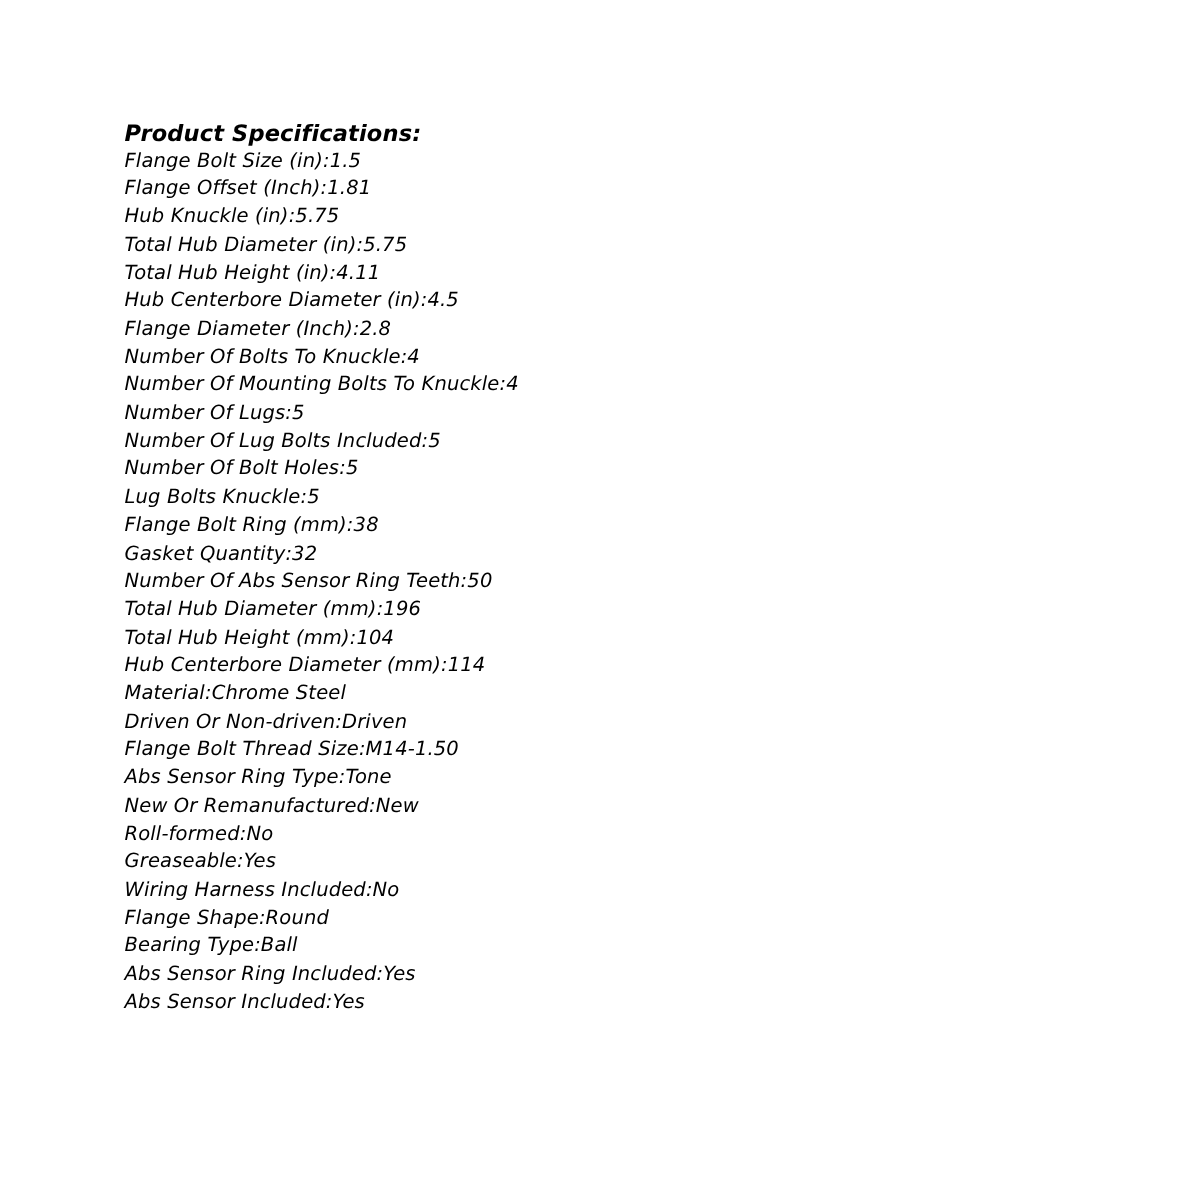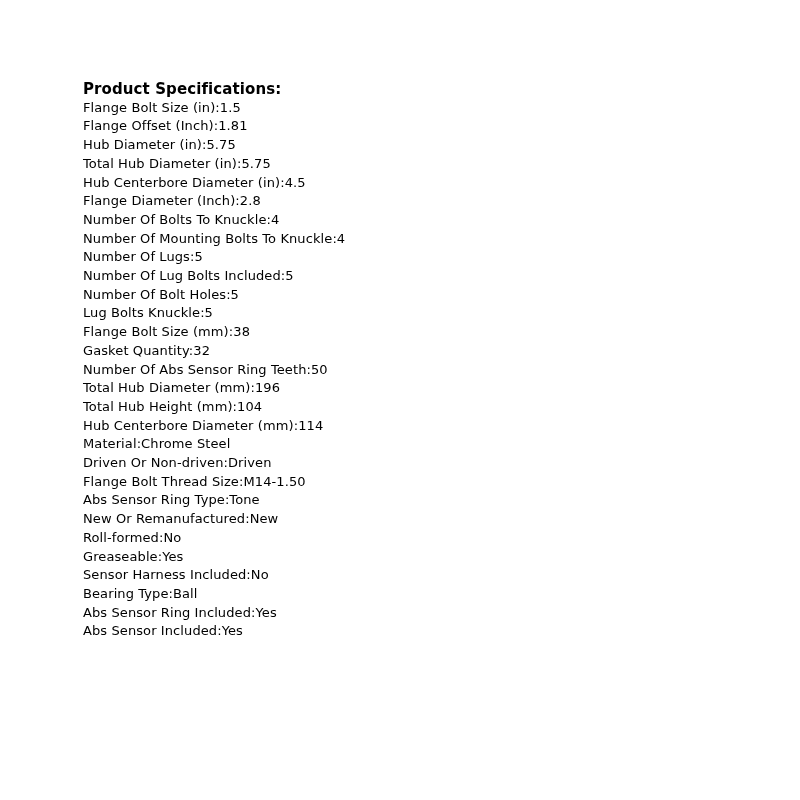--- a/index.html
+++ b/index.html
@@ -18,20 +18,21 @@
     position: relative;
     width: 800px;
     height: 800px;
     box-sizing: border-box;
   }
   .spec-block {
     position: absolute;
     left: 83px;
     top: 80px;
     width: 660px;
+    font-style: italic;
   }
   .spec-title {
     font-size: 15px;
     font-weight: bold;
     line-height: 18.7px;
     margin: 0 0 0 0;
     letter-spacing: 0.1px;
   }
   .spec-list {
     list-style: none;
@@ -51,42 +52,44 @@
 </style>
 </head>
 <body>
 
 <div class="page">
   <div class="spec-block">
     <h1 class="spec-title">Product Specifications:</h1>
     <ul class="spec-list">
         <li class="spec-row"><span class="spec-label">Flange Bolt Size (in)</span><span class="spec-sep">:</span><span class="spec-value">1.5</span></li>
         <li class="spec-row"><span class="spec-label">Flange Offset (Inch)</span><span class="spec-sep">:</span><span class="spec-value">1.81</span></li>
-        <li class="spec-row"><span class="spec-label">Hub Diameter (in)</span><span class="spec-sep">:</span><span class="spec-value">5.75</span></li>
+        <li class="spec-row"><span class="spec-label">Hub Knuckle (in)</span><span class="spec-sep">:</span><span class="spec-value">5.75</span></li>
         <li class="spec-row"><span class="spec-label">Total Hub Diameter (in)</span><span class="spec-sep">:</span><span class="spec-value">5.75</span></li>
+        <li class="spec-row"><span class="spec-label">Total Hub Height (in)</span><span class="spec-sep">:</span><span class="spec-value">4.11</span></li>
         <li class="spec-row"><span class="spec-label">Hub Centerbore Diameter (in)</span><span class="spec-sep">:</span><span class="spec-value">4.5</span></li>
         <li class="spec-row"><span class="spec-label">Flange Diameter (Inch)</span><span class="spec-sep">:</span><span class="spec-value">2.8</span></li>
         <li class="spec-row"><span class="spec-label">Number Of Bolts To Knuckle</span><span class="spec-sep">:</span><span class="spec-value">4</span></li>
         <li class="spec-row"><span class="spec-label">Number Of Mounting Bolts To Knuckle</span><span class="spec-sep">:</span><span class="spec-value">4</span></li>
         <li class="spec-row"><span class="spec-label">Number Of Lugs</span><span class="spec-sep">:</span><span class="spec-value">5</span></li>
         <li class="spec-row"><span class="spec-label">Number Of Lug Bolts Included</span><span class="spec-sep">:</span><span class="spec-value">5</span></li>
         <li class="spec-row"><span class="spec-label">Number Of Bolt Holes</span><span class="spec-sep">:</span><span class="spec-value">5</span></li>
         <li class="spec-row"><span class="spec-label">Lug Bolts Knuckle</span><span class="spec-sep">:</span><span class="spec-value">5</span></li>
-        <li class="spec-row"><span class="spec-label">Flange Bolt Size (mm)</span><span class="spec-sep">:</span><span class="spec-value">38</span></li>
+        <li class="spec-row"><span class="spec-label">Flange Bolt Ring (mm)</span><span class="spec-sep">:</span><span class="spec-value">38</span></li>
         <li class="spec-row"><span class="spec-label">Gasket Quantity</span><span class="spec-sep">:</span><span class="spec-value">32</span></li>
         <li class="spec-row"><span class="spec-label">Number Of Abs Sensor Ring Teeth</span><span class="spec-sep">:</span><span class="spec-value">50</span></li>
         <li class="spec-row"><span class="spec-label">Total Hub Diameter (mm)</span><span class="spec-sep">:</span><span class="spec-value">196</span></li>
         <li class="spec-row"><span class="spec-label">Total Hub Height (mm)</span><span class="spec-sep">:</span><span class="spec-value">104</span></li>
         <li class="spec-row"><span class="spec-label">Hub Centerbore Diameter (mm)</span><span class="spec-sep">:</span><span class="spec-value">114</span></li>
         <li class="spec-row"><span class="spec-label">Material</span><span class="spec-sep">:</span><span class="spec-value">Chrome Steel</span></li>
         <li class="spec-row"><span class="spec-label">Driven Or Non-driven</span><span class="spec-sep">:</span><span class="spec-value">Driven</span></li>
         <li class="spec-row"><span class="spec-label">Flange Bolt Thread Size</span><span class="spec-sep">:</span><span class="spec-value">M14-1.50</span></li>
         <li class="spec-row"><span class="spec-label">Abs Sensor Ring Type</span><span class="spec-sep">:</span><span class="spec-value">Tone</span></li>
         <li class="spec-row"><span class="spec-label">New Or Remanufactured</span><span class="spec-sep">:</span><span class="spec-value">New</span></li>
         <li class="spec-row"><span class="spec-label">Roll-formed</span><span class="spec-sep">:</span><span class="spec-value">No</span></li>
         <li class="spec-row"><span class="spec-label">Greaseable</span><span class="spec-sep">:</span><span class="spec-value">Yes</span></li>
-        <li class="spec-row"><span class="spec-label">Sensor Harness Included</span><span class="spec-sep">:</span><span class="spec-value">No</span></li>
+        <li class="spec-row"><span class="spec-label">Wiring Harness Included</span><span class="spec-sep">:</span><span class="spec-value">No</span></li>
+        <li class="spec-row"><span class="spec-label">Flange Shape</span><span class="spec-sep">:</span><span class="spec-value">Round</span></li>
         <li class="spec-row"><span class="spec-label">Bearing Type</span><span class="spec-sep">:</span><span class="spec-value">Ball</span></li>
         <li class="spec-row"><span class="spec-label">Abs Sensor Ring Included</span><span class="spec-sep">:</span><span class="spec-value">Yes</span></li>
         <li class="spec-row"><span class="spec-label">Abs Sensor Included</span><span class="spec-sep">:</span><span class="spec-value">Yes</span></li>
       </ul>
   </div>
 </div>
 
 </body></html>

